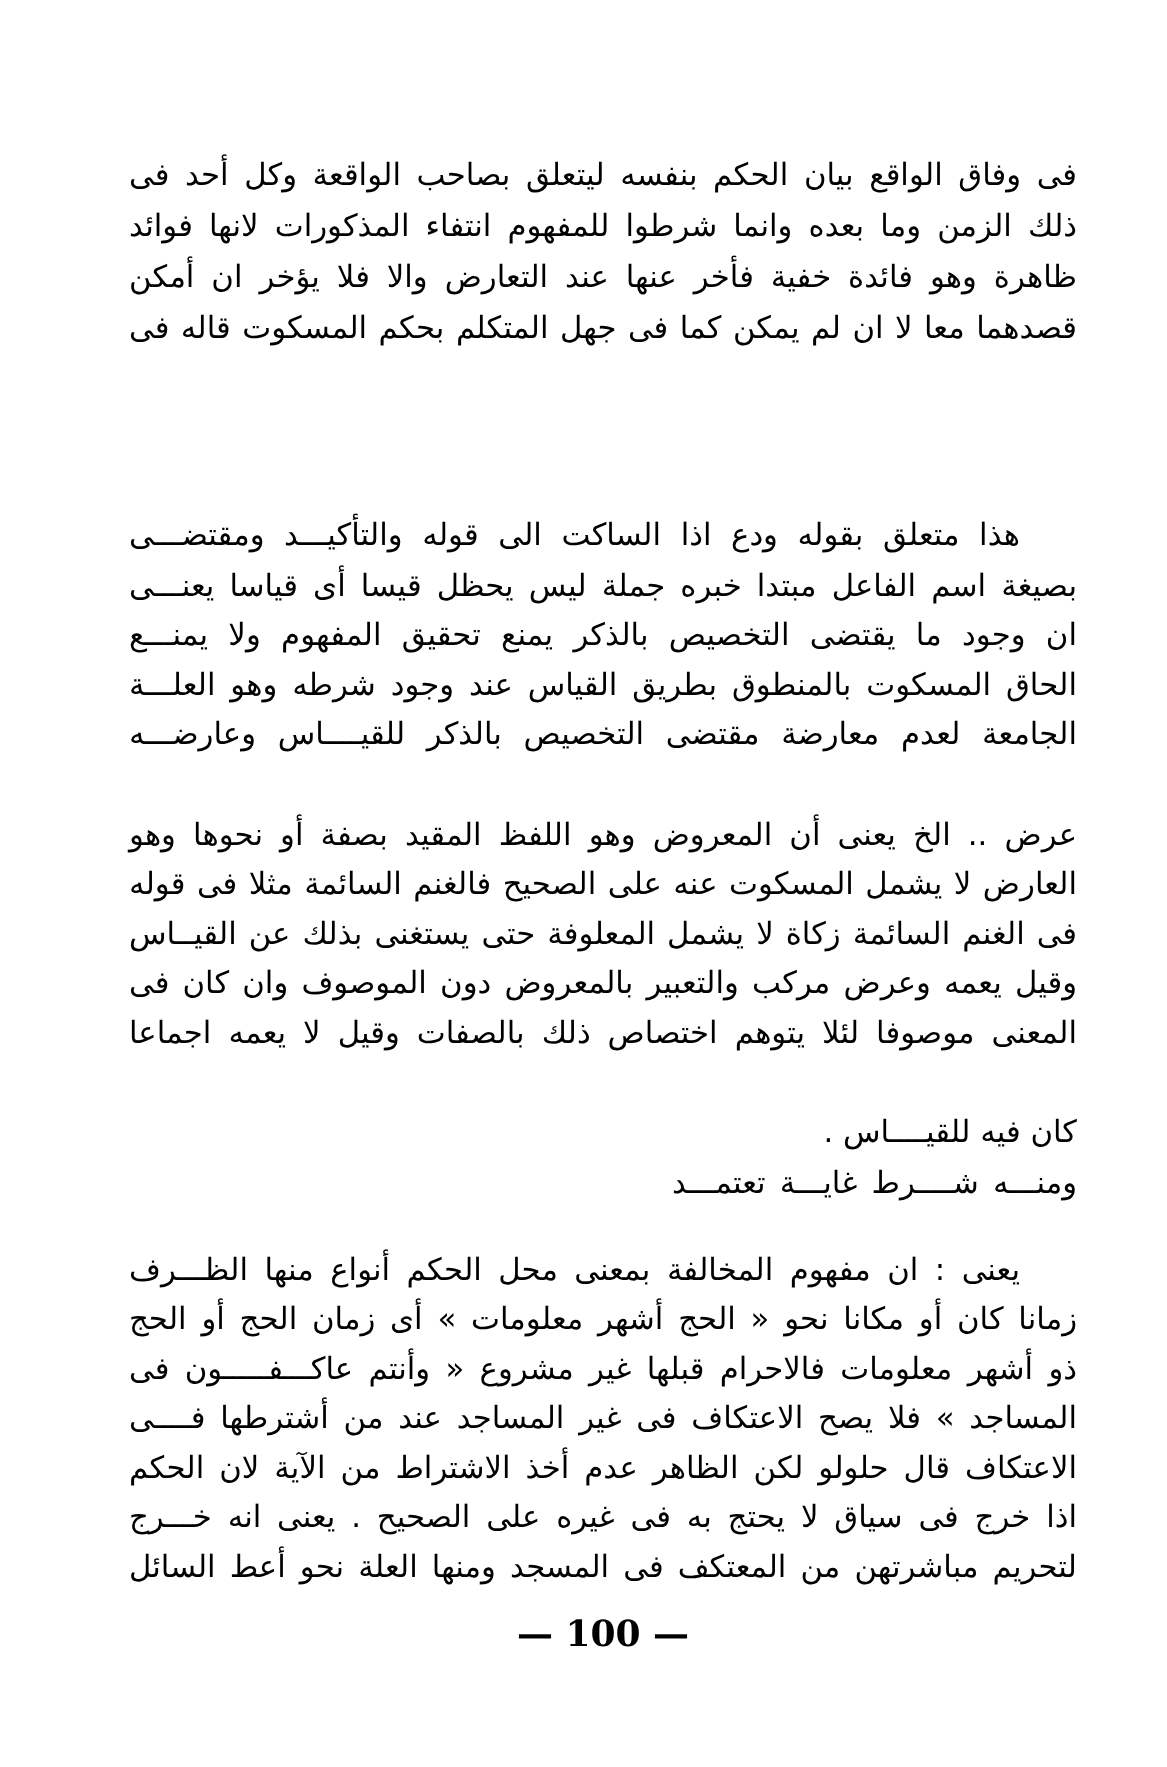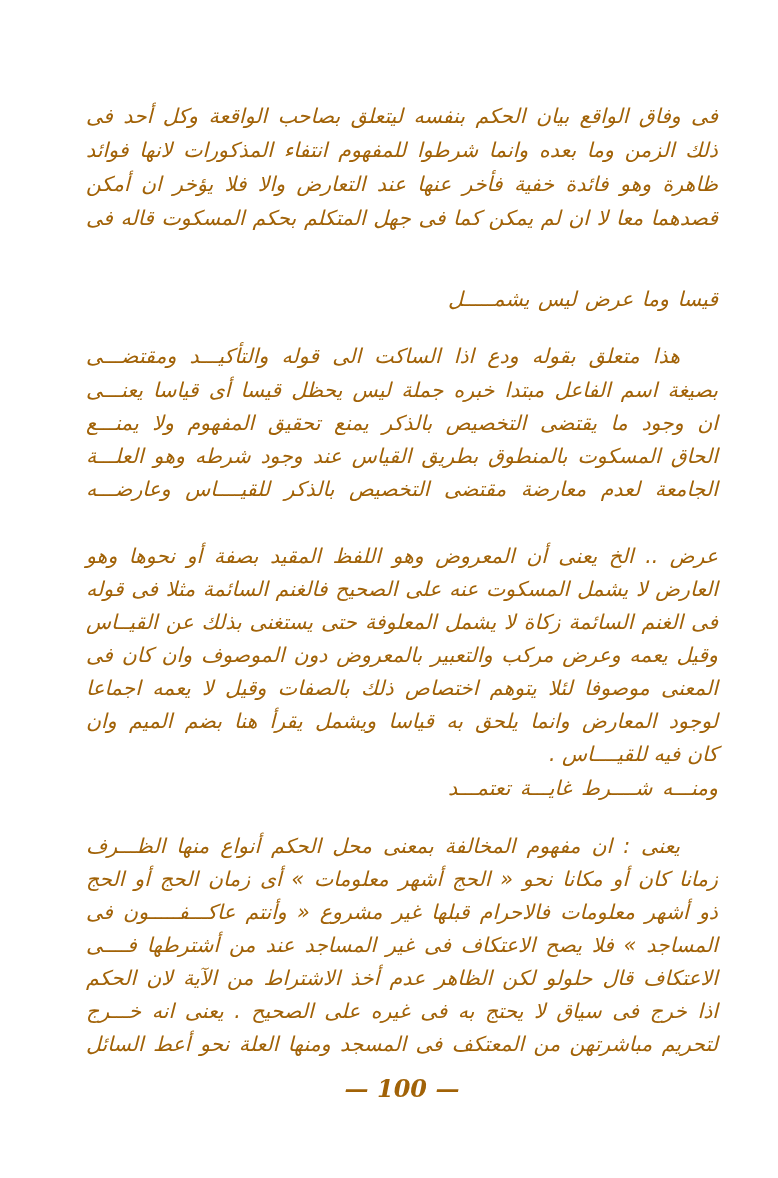--- a/index.html
+++ b/index.html
@@ -1,20 +1,20 @@
 <!DOCTYPE html>
 <html><head>
 <meta charset="utf-8">
 <style>
   html, body { margin: 0; padding: 0; background: #ffffff; }
   body { width: 778px; height: 1178px; position: relative; overflow: hidden; }
   .page {
     position: absolute; left: 86px; top: 0; width: 632px; height: 1178px;
-    direction: rtl; color: #a16207;
-    font-family: "DejaVu Sans", sans-serif; font-size: 20.5px; font-style: italic;
+    direction: rtl; color: #000000;
+    font-family: "DejaVu Sans", sans-serif; font-size: 20.5px;
   }
   .line {
     position: absolute; right: 0; width: 632px; height: 32px; line-height: 32px;
     white-space: nowrap; text-align: justify; text-align-last: justify;
   }
   .line.last { text-align-last: right; }
   .line.indent { padding-right: 38px; width: 594px; }
   .verse {
     position: absolute; right: 0; width: 632px; height: 32px; line-height: 32px;
     white-space: nowrap; display: flex; flex-direction: row; justify-content: space-between;
@@ -31,34 +31,32 @@
 <body>
 
 <div class="page">
 
   <div class="line" style="top:100px">فى وفاق الواقع بيان الحكم بنفسه ليتعلق بصاحب الواقعة وكل أحد فى</div>
   <div class="line" style="top:134px">ذلك الزمن وما بعده وانما شرطوا للمفهوم انتفاء المذكورات لانها فوائد</div>
   <div class="line" style="top:168px">ظاهرة وهو فائدة خفية فأخر عنها عند التعارض والا فلا يؤخر ان أمكن</div>
   <div class="line" style="top:202px">قصدهما معا لا ان لم يمكن كما فى جهل المتكلم بحكم المسكوت قاله فى</div>
 
   <div class="verse" style="top:283px">
-    <span class="hemi h1">قيسا وما عرض ليس يشمـــــل</span>
   </div>
 
   <div class="line indent" style="top:340px">هذا متعلق بقوله ودع اذا الساكت الى قوله والتأكيـــد ومقتضـــى</div>
   <div class="line" style="top:374px">بصيغة اسم الفاعل مبتدا خبره جملة ليس يحظل قيسا أى قياسا يعنـــى</div>
   <div class="line" style="top:407px">ان وجود ما يقتضى التخصيص بالذكر يمنع تحقيق المفهوم ولا يمنـــع</div>
   <div class="line" style="top:440px">الحاق المسكوت بالمنطوق بطريق القياس عند وجود شرطه وهو العلـــة</div>
   <div class="line" style="top:473px">الجامعة لعدم معارضة مقتضى التخصيص بالذكر للقيــــاس وعارضـــه</div>
   <div class="line" style="top:540px">عرض .. الخ يعنى أن المعروض وهو اللفظ المقيد بصفة أو نحوها وهو</div>
   <div class="line" style="top:573px">العارض لا يشمل المسكوت عنه على الصحيح فالغنم السائمة مثلا فى قوله</div>
   <div class="line" style="top:606px">فى الغنم السائمة زكاة لا يشمل المعلوفة حتى يستغنى بذلك عن القيــاس</div>
   <div class="line" style="top:639px">وقيل يعمه وعرض مركب والتعبير بالمعروض دون الموصوف وان كان فى</div>
   <div class="line" style="top:672px">المعنى موصوفا لئلا يتوهم اختصاص ذلك بالصفات وقيل لا يعمه اجماعا</div>
-  <div class="line" style="top:705px">لوجود المعارض وانما يلحق به قياسا ويشمل يقرأ هنا بضم الميم وان</div>
   <div class="line last" style="top:738px">كان فيه للقيــــاس .</div>
 
   <div class="verse" style="top:772px">
     <span class="hemi h1">ومنـــه شــــرط غايـــة تعتمـــد</span>
   </div>
 
   <div class="line indent" style="top:830px">يعنى : ان مفهوم المخالفة بمعنى محل الحكم أنواع منها الظـــرف</div>
   <div class="line" style="top:863px">زمانا كان أو مكانا نحو « الحج أشهر معلومات » أى زمان الحج أو الحج</div>
   <div class="line" style="top:896px">ذو أشهر معلومات فالاحرام قبلها غير مشروع « وأنتم عاكـــفـــــون فى</div>
   <div class="line" style="top:929px">المساجد » فلا يصح الاعتكاف فى غير المساجد عند من أشترطها فــــى</div>

